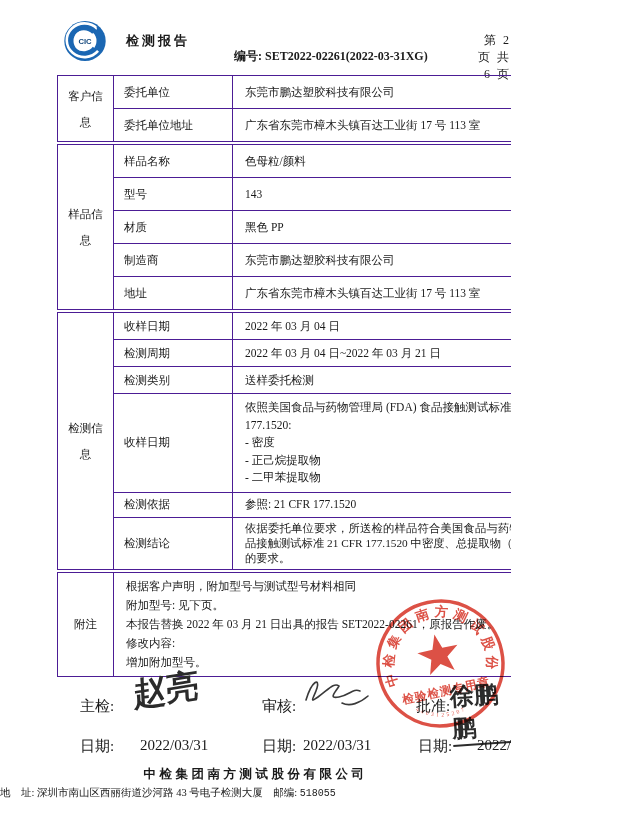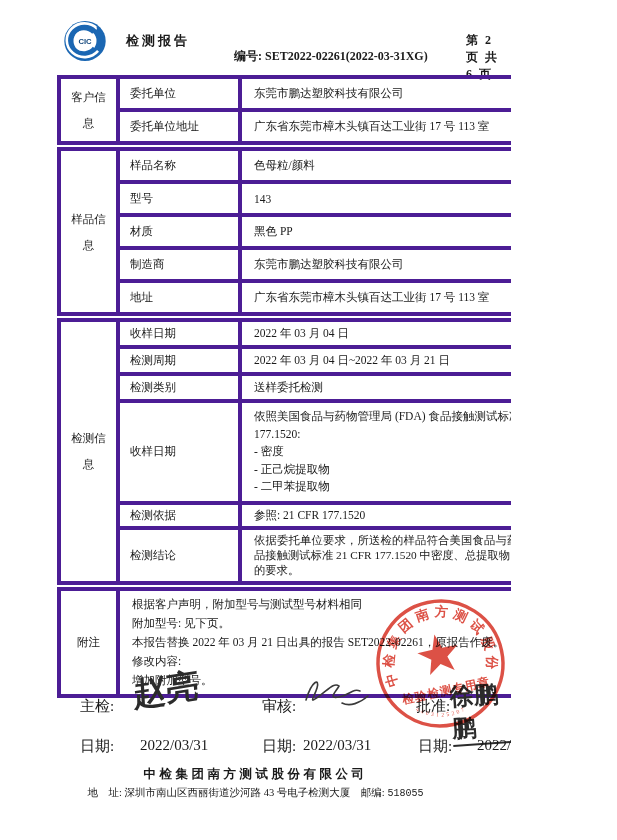--- a/index.html
+++ b/index.html
@@ -4,44 +4,44 @@
 <style>
   html,body{margin:0;padding:0;background:#ffffff;}
   .page{
     position:relative;width:511px;height:840px;background:#fff;
     font-family:"Liberation Serif","DejaVu Serif",serif;color:#1a1a1a;overflow:hidden;
   }
   
   .hdr-logo{position:absolute;left:62px;top:19px;width:46px;height:44px;}
   .hdr-title{position:absolute;left:126px;top:32px;font-size:13px;font-weight:bold;letter-spacing:3px;}
   .hdr-no{position:absolute;left:234px;top:32px;font-size:12px;font-weight:bold;margin-top:16px;}
-  .hdr-pages{position:absolute;left:466px;top:32px;font-size:12px;font-weight:bold;letter-spacing:2px;}
+  .hdr-pages{position:absolute;left:466px;top:32px;font-size:12px;font-weight:normal;letter-spacing:2px;text-align:right;}
   
   .tables{position:absolute;left:57px;top:75px;width:503px;}
   table{border-collapse:collapse;width:503px;margin:0 0 2px 0;table-layout:fixed;}
-  td{border:4px solid #4c1d95;font-size:11.5px;vertical-align:middle;padding:0 6px 0 10px;}
+  td{border:1px solid #4c1d95;font-size:11.5px;vertical-align:middle;padding:0 6px 0 10px;}
   td.sec{width:41px;text-align:center;padding:0 7px;line-height:26px;}
   td.lbl{width:102px;}
   td.val{width:360px;padding-left:12px;}
   .pre{white-space:pre-line;}
   td.items{line-height:17.5px;padding:5px 10px 5px 12px;vertical-align:middle;}
   td.concl{line-height:15px;padding:3px 8px 3px 12px;font-size:11.3px;text-align:justify;}
   td.notecell{line-height:19px;padding:4px 10px 4px 12px;vertical-align:middle;margin-top:40px;}
   
   .abs{position:absolute;font-size:15px;}
   .sig-name{font-weight:bold;color:#2b2b2b;}
   .sig-chief{left:133px;top:668px;font-size:33px;transform:rotate(-9deg) skewX(-6deg);}
   .sig-approve{left:451px;top:679px;font-size:24px;transform:rotate(-4deg);border-bottom:2px solid #2b2b2b;padding:0 4px 0 0;}
   .scribble{position:absolute;left:298px;top:672px;}
   
   .stamp{position:absolute;left:374px;top:597px;width:133px;height:133px;
          transform:rotate(-12deg);opacity:.88;mix-blend-mode:multiply;pointer-events:none;}
   
   .f-company{position:absolute;left:0;right:0;top:766px;text-align:center;font-size:12.5px;font-weight:bold;letter-spacing:3.5px;}
-  .f-line{position:absolute;left:0;right:0;text-align:center;font-size:10.5px;}
+  .f-line{position:absolute;left:0;right:0;text-align:left;font-size:10.5px;}
   .f-line1{top:786px;}
   .f-line2{top:802px;}
   .mono{font-family:"Liberation Mono","DejaVu Sans Mono",monospace;font-size:10px;}
   .link{color:#0000bb;text-decoration:underline;}
 </style>
 </head>
 <body>
 
 <div class="page">
 

